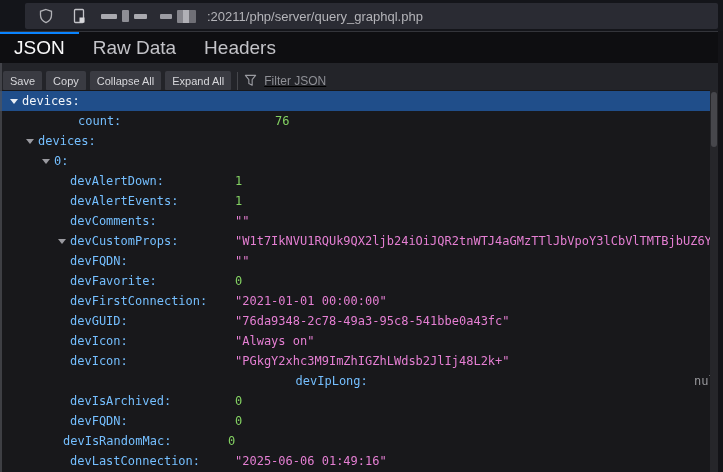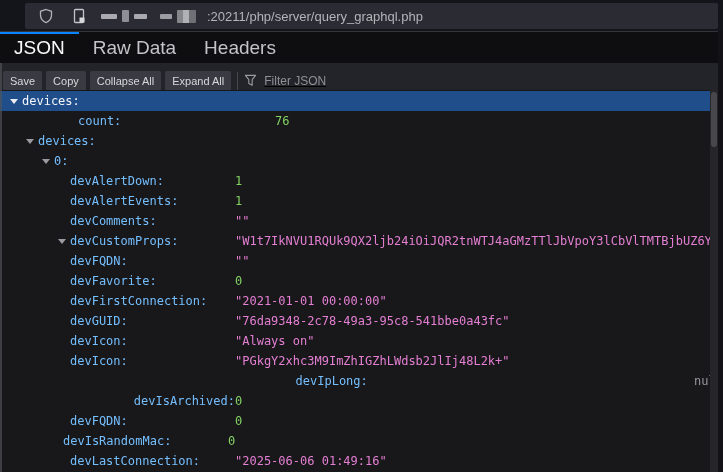--- a/index.html
+++ b/index.html
@@ -198,21 +198,21 @@
       <div class="row" style="padding-left: 56px;">
       <span class="twisty hidden"></span>
       <span class="key" style="width: 165px;">devIcon:</span>
       <span class="value t-string">"PGkgY2xhc3M9ImZhIGZhLWdsb2JlIj48L2k+"</span>
     </div>
       <div class="row" style="padding-left: 56px; justify-content: space-between;">
       <span class="twisty hidden"></span>
       <span class="key" style="width: 165px;">devIpLong:</span>
       <span class="value t-null">null</span>
     </div>
-      <div class="row" style="padding-left: 56px; text-align: right;">
+      <div class="row" style="padding-left: 56px;">
       <span class="twisty hidden"></span>
       <span class="key" style="width: 165px;">devIsArchived:</span>
       <span class="value t-number">0</span>
     </div>
       <div class="row" style="padding-left: 56px;">
       <span class="twisty hidden"></span>
       <span class="key" style="width: 165px;">devFQDN:</span>
       <span class="value t-number">0</span>
     </div>
       <div class="row" style="padding-left: 49px;">

